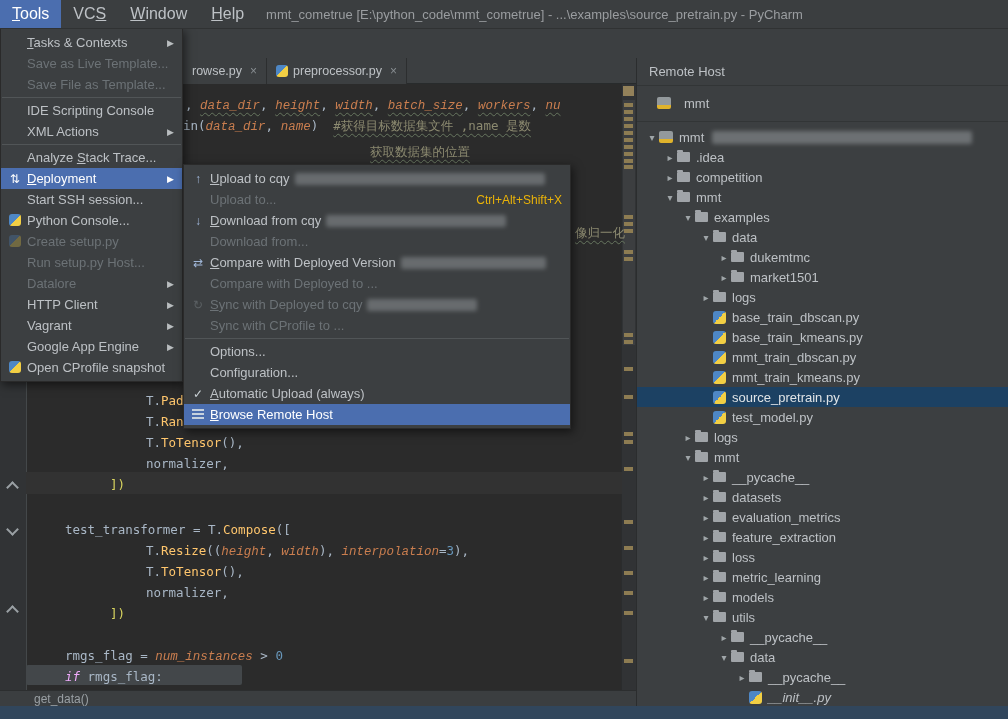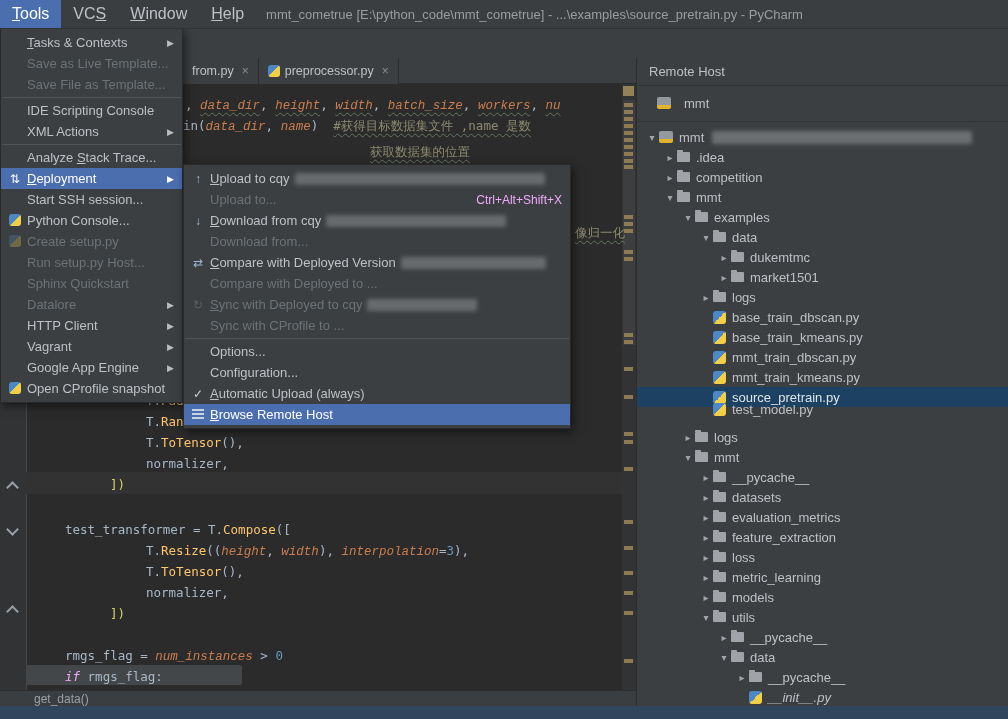--- a/index.html
+++ b/index.html
@@ -86,21 +86,21 @@
   .mi{height:21px;display:flex;align-items:center;padding:0 8px 0 5px;color:#bdc1c5;font-size:13px;}
   .mi-icon{width:18px;flex:none;text-align:center;margin-right:3px;color:#9fb6d8;font-size:12px;line-height:1;}
   .mi-label{white-space:nowrap;}
   .mi-spacer{flex:1;}
   .mi-arrow{flex:none;color:#b9bdbf;font-size:9px;margin-left:6px;}
   .mi-shortcut{flex:none;color:#8b9094;font-size:12px;}
   .mi.sel{background:#4b6eaf;color:#ffffff;}
   .mi.sel .mi-arrow,.mi.sel .mi-icon{color:#ffffff;}
   .mi.dis{color:#6c7276;}
   .mi.dis .mi-icon{color:#6c7276;opacity:.65;}
-  .mi.dis .mi-shortcut{color:#f0abfc;}
+  .mi.dis .mi-shortcut{color:#eab308;}
   .msep{height:1px;background:#515557;margin:2px 1px;}
   .mi-blur{height:12px;background:#73777a;opacity:.8;filter:blur(2px);border-radius:2px;margin-left:5px;flex:none;}
   .ico-check{color:#c8d0d4!important;}
   .ico-browse{width:12px;height:10px;display:inline-block;
               background:repeating-linear-gradient(#c6d2de 0 2px,transparent 2px 4px);}
   .ico-python-mini{width:12px;height:12px;border-radius:3px;display:inline-block;
                    background:linear-gradient(135deg,#4e87c5 50%,#f2cf44 50%);}
   .ico-python-mini.dim{opacity:.45;}
 
   
@@ -127,21 +127,21 @@
         </div>
       </div>
     <div class="win-title">mmt_cometrue [E:\python_code\mmt_cometrue] - ...\examples\source_pretrain.py - PyCharm</div>
   </div>
 
   <div class="toolstrip"></div>
 
   <div class="editor">
     <div class="tabbar" id="tabbar">
         <div class="tab">
-          <span>from.py</span>
+          <span>rowse.py</span>
           <span class="tclose">×</span>
         </div>
         <div class="tab">
           <span class="ico-python" style="width: 12px; height: 12px;"></span>
           <span>preprocessor.py</span>
           <span class="tclose">×</span>
         </div>
       </div>
     <div class="codearea" id="codearea">
       <div class="gutter" id="gutter">
@@ -278,21 +278,21 @@
         <div class="trow" style="top: 240px; padding-left: 62px;">
           <span class="tarrow"></span>
           <span class="ticon ico-python"></span>
           <span class="tlabel">mmt_train_kmeans.py</span>
         </div>
         <div class="trow sel" style="top: 260px; padding-left: 62px;">
           <span class="tarrow"></span>
           <span class="ticon ico-python"></span>
           <span class="tlabel">source_pretrain.py</span>
         </div>
-        <div class="trow" style="top: 272px; padding-left: 62px;">
+        <div class="trow" style="top: 280px; padding-left: 62px;">
           <span class="tarrow"></span>
           <span class="ticon ico-python"></span>
           <span class="tlabel">test_model.py</span>
         </div>
         <div class="trow" style="top: 300px; padding-left: 44px;">
           <span class="tarrow">▸</span>
           <span class="ticon ico-folder"></span>
           <span class="tlabel">logs</span>
         </div>
         <div class="trow" style="top: 320px; padding-left: 44px;">
@@ -419,25 +419,20 @@
         <span class="mi-label">Create setup.py</span>
         <span class="mi-spacer"></span>
       </div>
       <div class="mi dis">
         <span class="mi-icon"></span>
         <span class="mi-label">Run setup.py Host...</span>
         <span class="mi-spacer"></span>
       </div>
       <div class="mi dis">
         <span class="mi-icon"></span>
-        <span class="mi-label">Sphinx Quickstart</span>
-        <span class="mi-spacer"></span>
-      </div>
-      <div class="mi dis">
-        <span class="mi-icon"></span>
         <span class="mi-label">Datalore</span>
         <span class="mi-spacer"></span>
         <span class="mi-arrow">▶</span>
       </div>
       <div class="mi">
         <span class="mi-icon"></span>
         <span class="mi-label">HTTP Client</span>
         <span class="mi-spacer"></span>
         <span class="mi-arrow">▶</span>
       </div>

